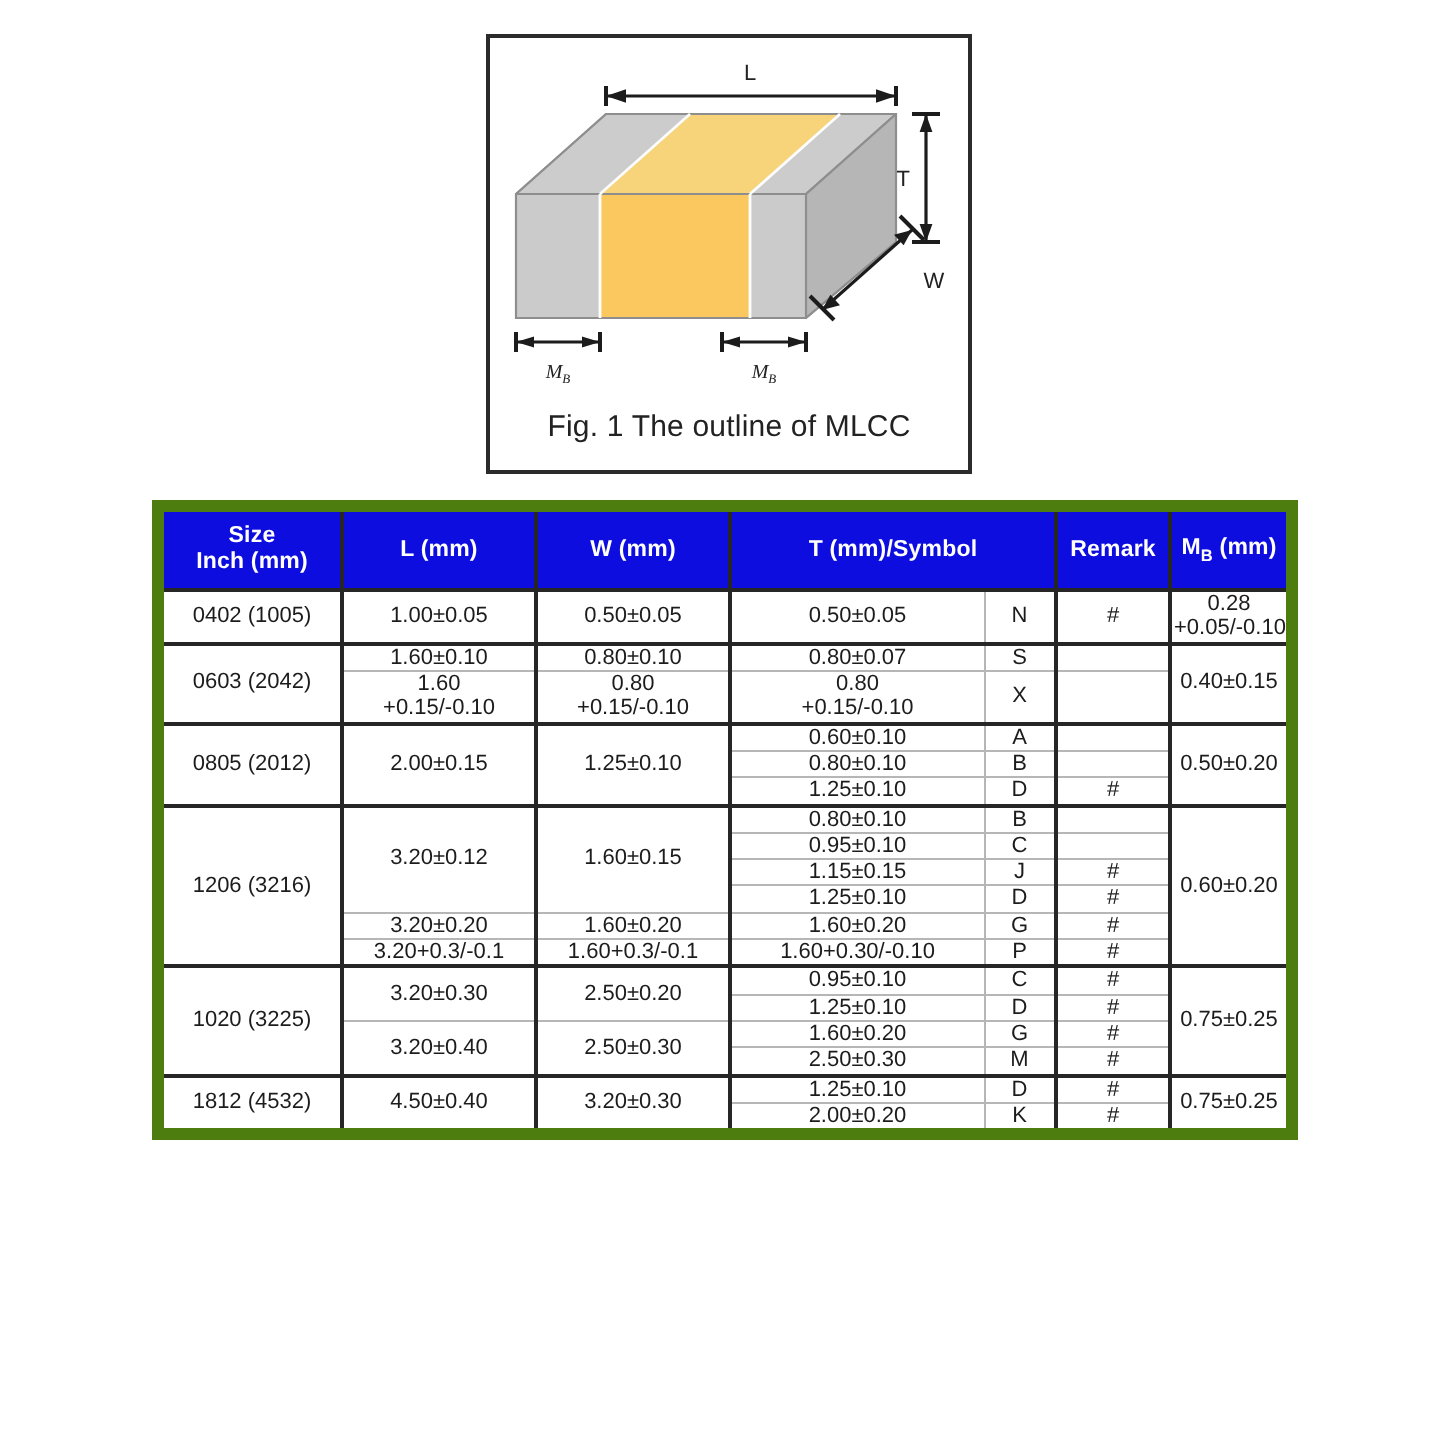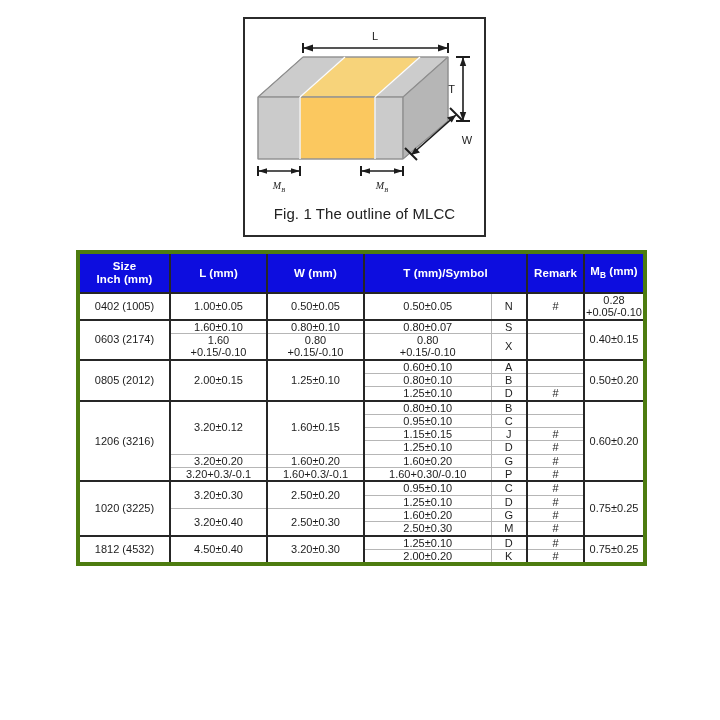--- a/index.html
+++ b/index.html
@@ -68,21 +68,21 @@
     background: #0d0ddf;
     color: #ffffff;
     font-weight: bold;
     font-size: 11.5px;
     height: 38px;
     border-color: #0d0ddf;
     letter-spacing: 0.1px;
   }
   
   #spec-table {
-    border: 4px solid #4d7c0f;
+    border: 6px solid #4d7c0f;
   }
   .sec-top > td, .sec-top > th {
     border-top: 2px solid #262626 !important;
   }
   .col-div {
     border-left: 2px solid #262626 !important;
   }
   .tworow { line-height: 1.18; }
   .sub { font-size: 0.72em; vertical-align: sub; }
   .hash { font-family: "Liberation Sans", sans-serif; }
@@ -202,21 +202,21 @@
         <td class="col-div">0.50±0.05</td>
         <td class="col-div">0.50±0.05</td>
         <td>N</td>
         <td class="col-div hash">#</td>
         <td class="col-div tworow">
           <div>0.28</div>
           <div>+0.05/-0.10</div>
         </td>
       </tr>
       <tr class="sec-top">
-        <td rowspan="2">0603 (2174)</td>
+        <td rowspan="2">0603 (2042)</td>
         <td class="col-div">1.60±0.10</td>
         <td class="col-div">0.80±0.10</td>
         <td class="col-div">0.80±0.07</td>
         <td>S</td>
         <td class="col-div hash"></td>
         <td rowspan="2" class="col-div">0.40±0.15</td>
       </tr>
       <tr>
         <td class="col-div tworow">
           <div>1.60</div>

